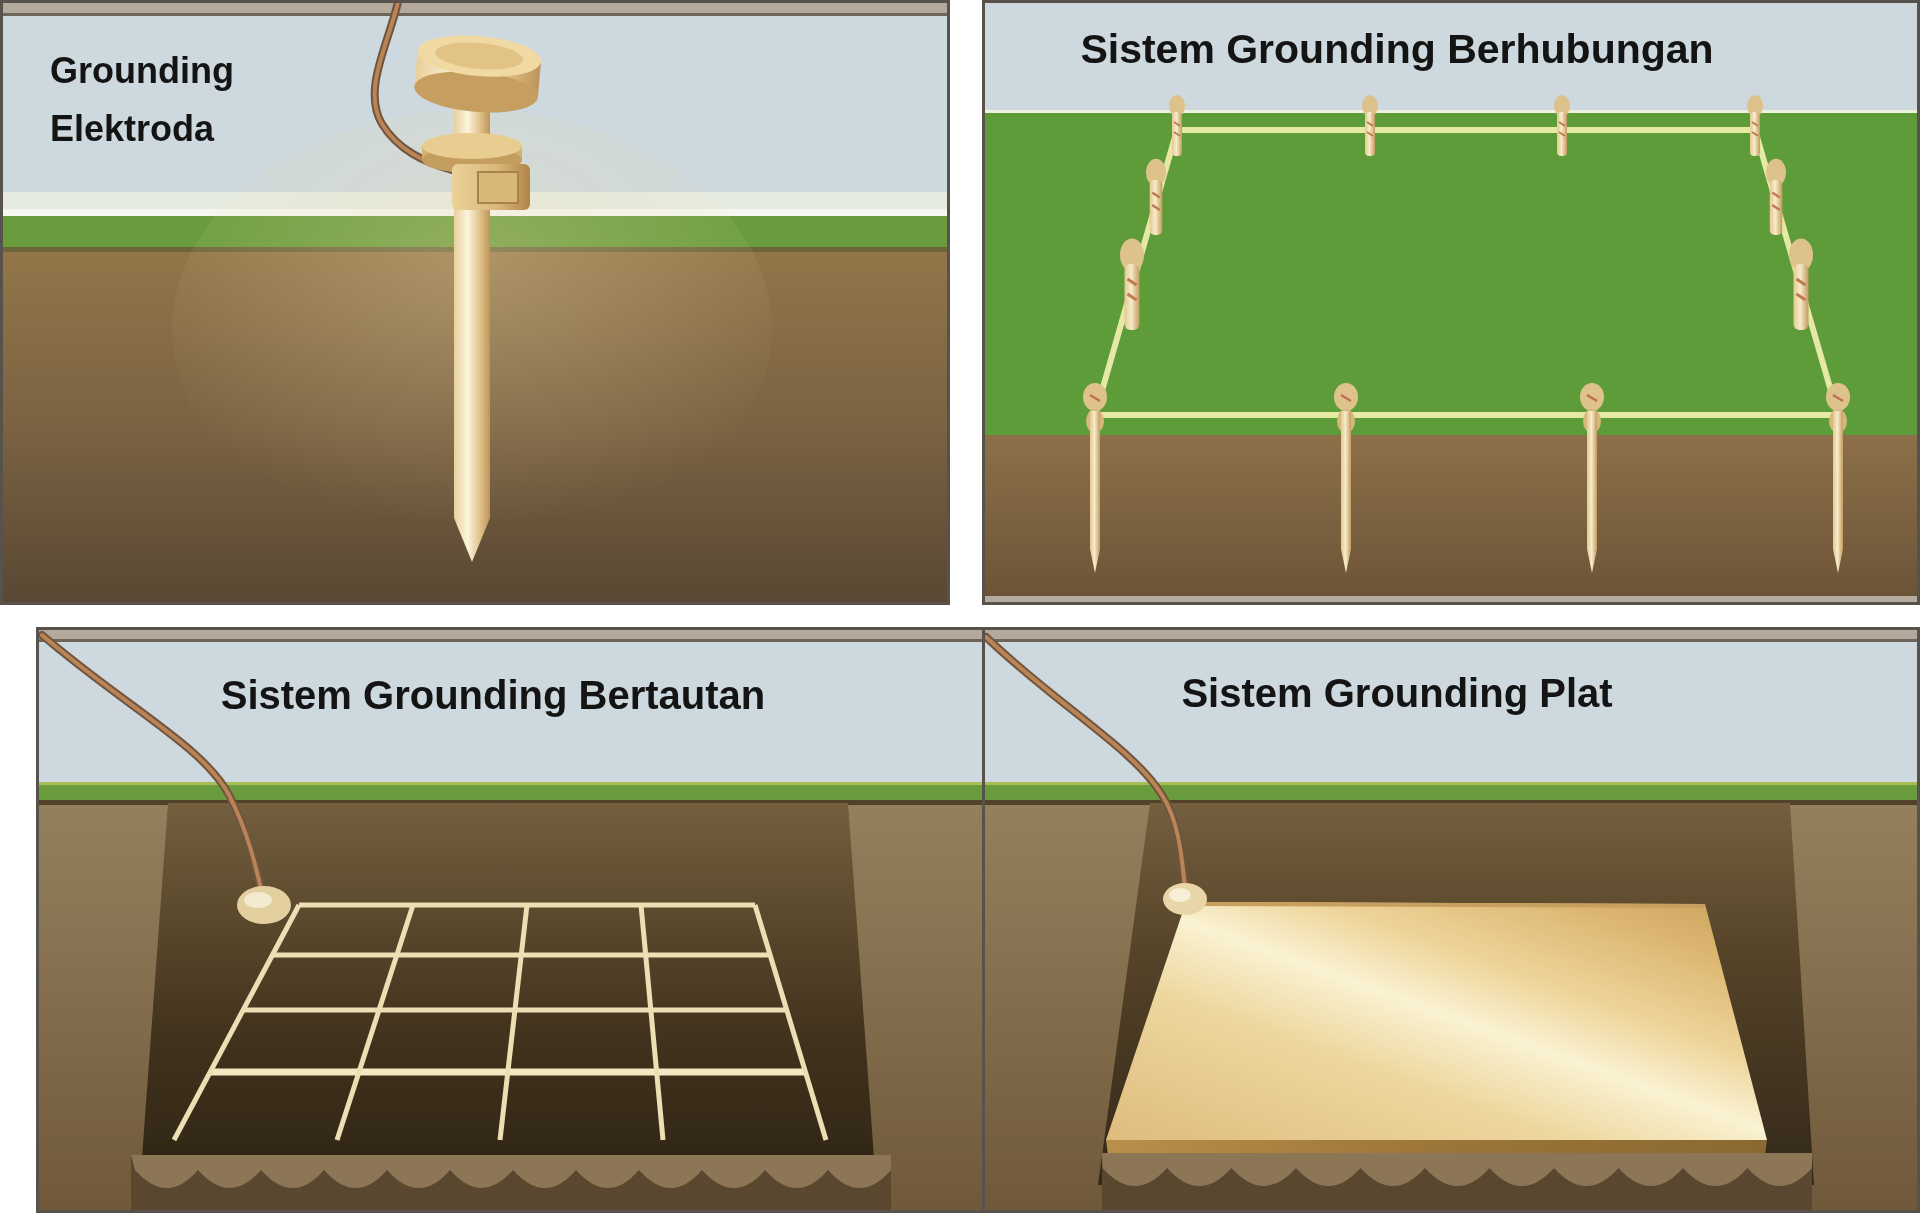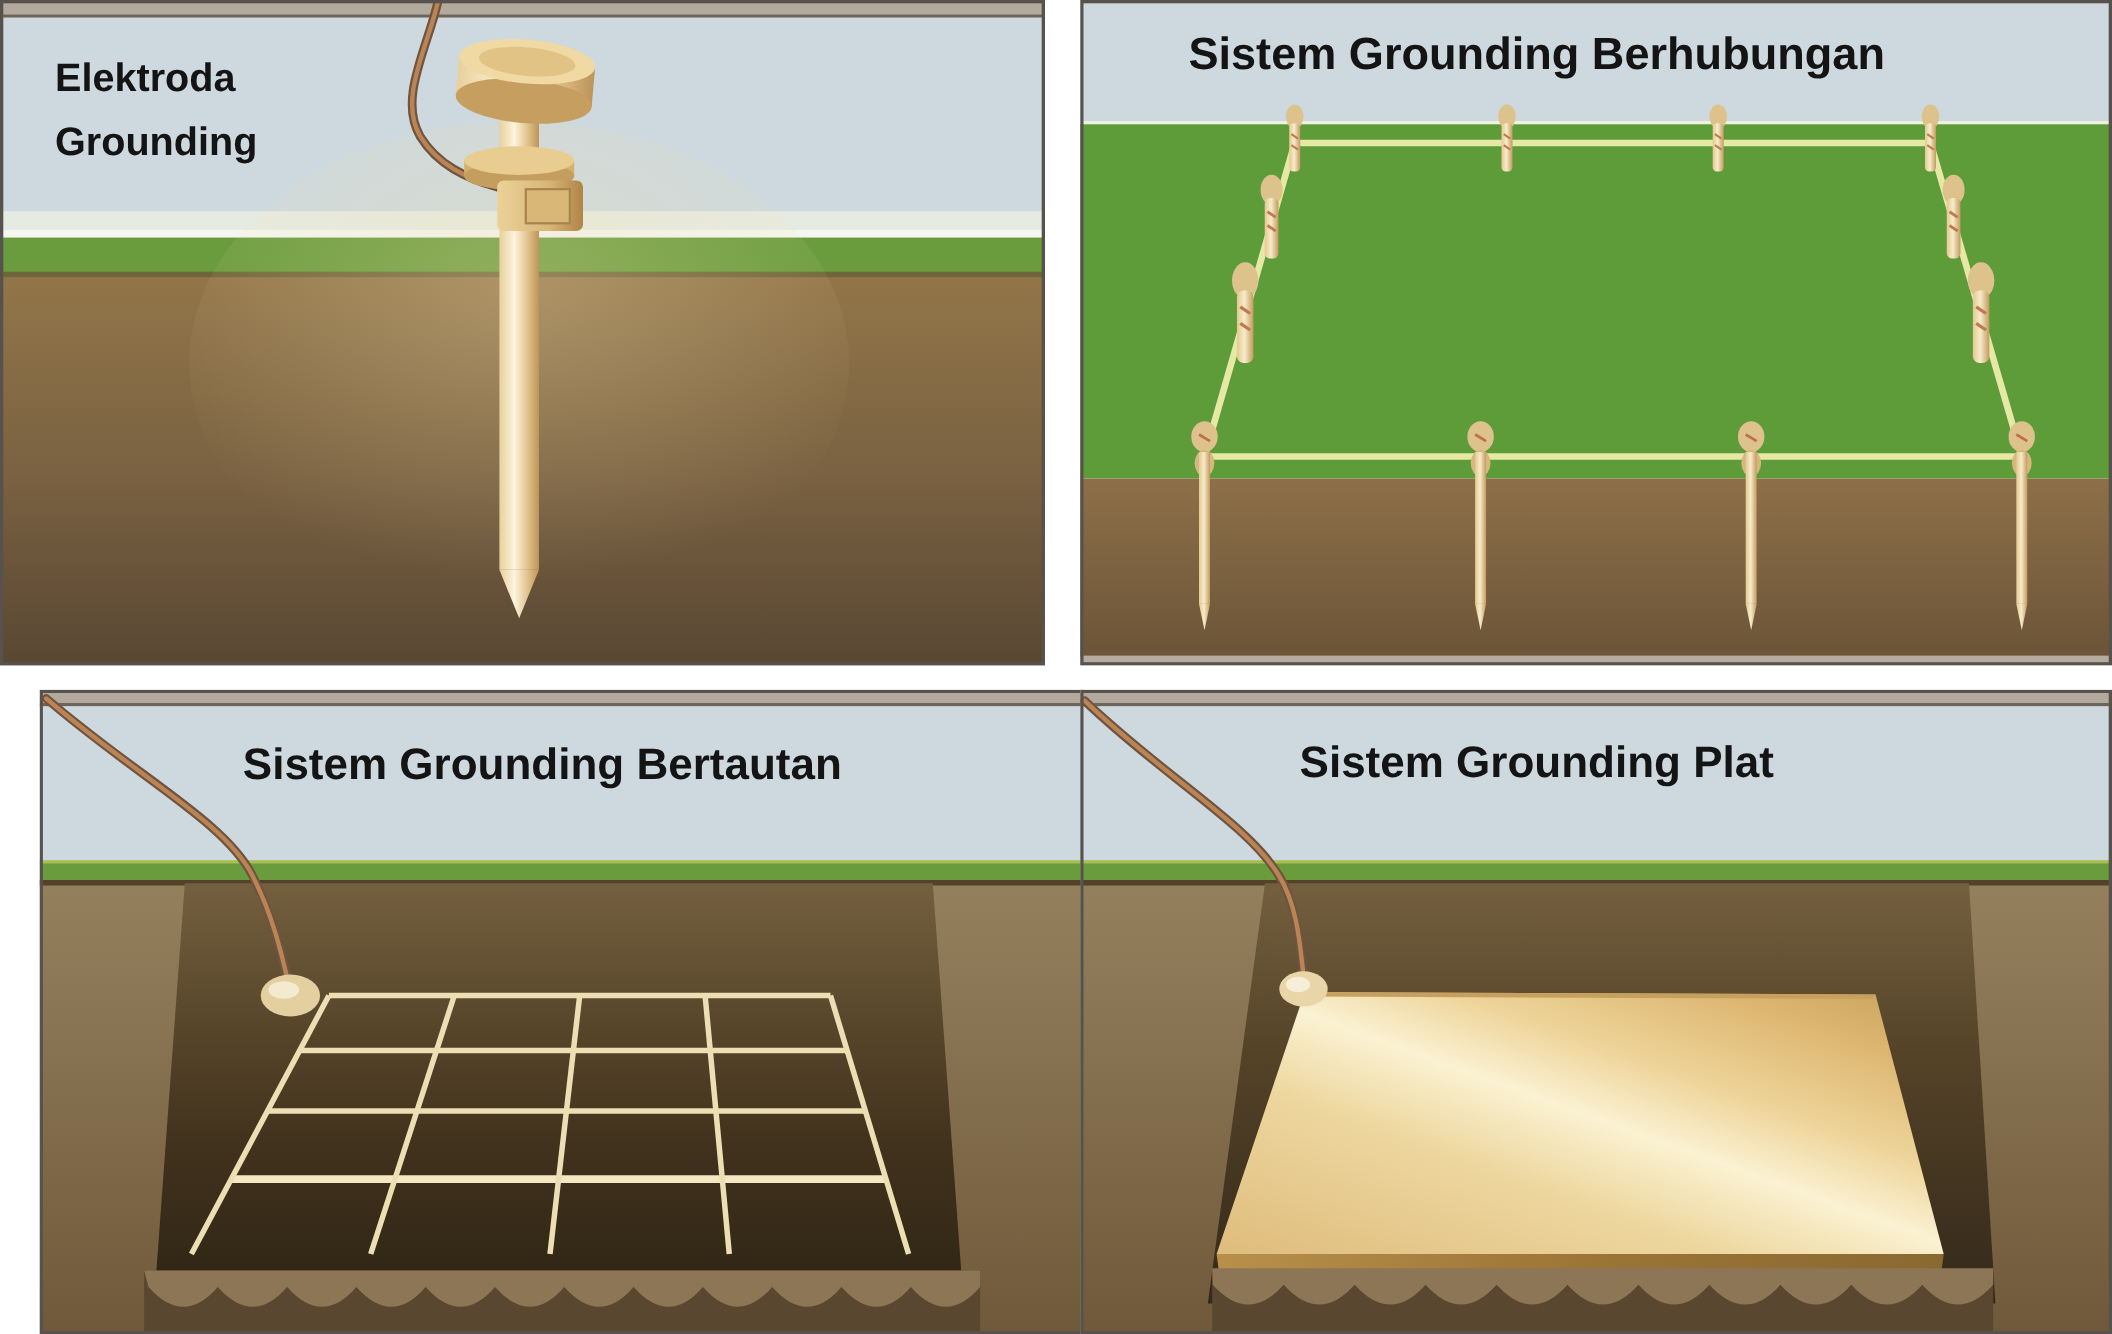--- a/index.html
+++ b/index.html
@@ -75,22 +75,22 @@
       <rect x="422" y="146" width="100" height="14" fill="#d5b171"></rect>
       <ellipse cx="472" cy="160" rx="50" ry="13" fill="#c49e5e"></ellipse>
       <ellipse cx="472" cy="146" rx="50" ry="13" fill="#e9cc90"></ellipse>
       <rect x="452" y="164" width="78" height="46" rx="6" fill="url(#boltGradTL)"></rect>
       <rect x="478" y="172" width="40" height="31" fill="#d9b877" stroke="#a8834c" stroke-width="2"></rect>
     </g>
 
     <rect x="1.5" y="1.5" width="947" height="602" fill="none" stroke="#57524b" stroke-width="3"></rect>
   </svg>
   <div class="ptitle t-tl">
+    <div>Grounding</div>
     <div>Elektroda</div>
-    <div>Grounding</div>
   </div>
 </div>
 
 <div class="panel" style="left:982px;top:0;width:764px;height:605px;">
   <svg width="938" height="605" viewBox="0 0 938 605">
     <defs>
       <linearGradient id="trEarth" x1="0" y1="0" x2="0" y2="1">
         <stop offset="0" stop-color="#8d7049"></stop>
           <stop offset="1" stop-color="#6b5437"></stop>
       </linearGradient>

